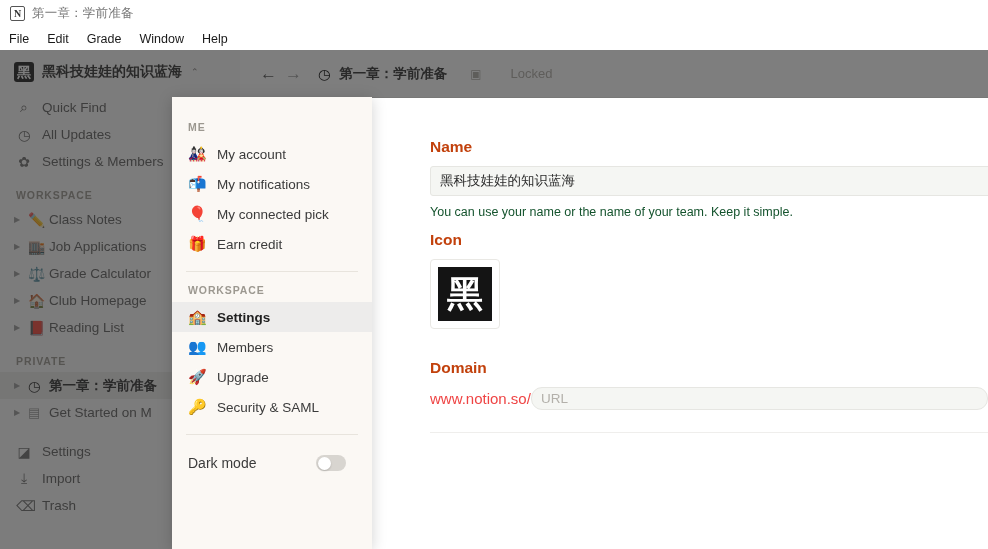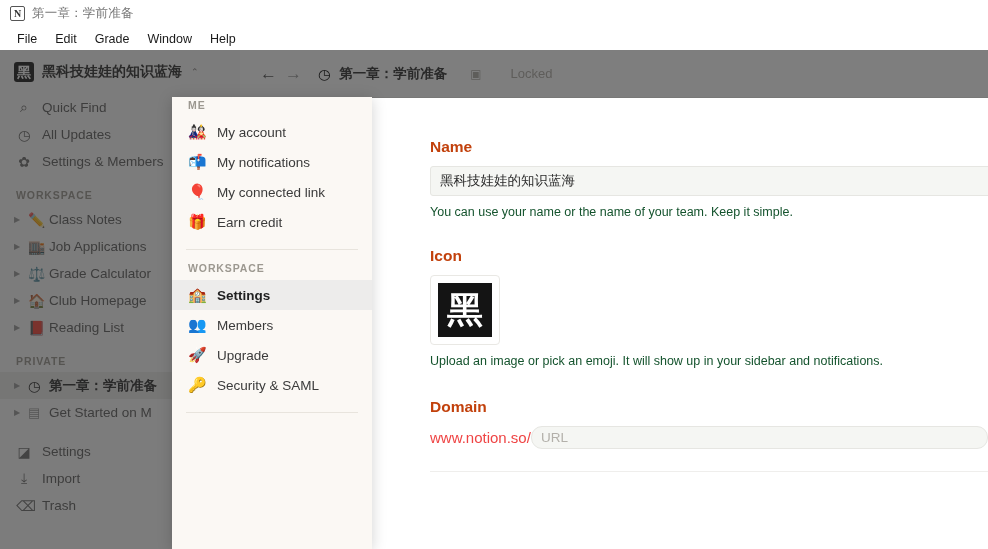--- a/index.html
+++ b/index.html
@@ -22,21 +22,21 @@
     display: flex; align-items: center; justify-content: center;
     font-size: 10px; font-weight: 700; color: #333; line-height: 1;
     font-family: "Liberation Serif", serif;
   }
   .titlebar-text { font-size: 12.5px; color: #777; letter-spacing: .2px; }
 
   
   .menubar {
     position: absolute; top: 27px; left: 0; width: 988px; height: 23px;
     background: #ffffff; display: flex; align-items: center;
-    padding-left: 17px; gap: 18px;
+    padding-left: 9px; gap: 18px;
   }
   .menubar-item { font-size: 12.5px; color: #1a1a1a; cursor: default; }
 
   
   .sidebar {
     position: absolute; top: 50px; left: 0; width: 240px; height: 499px;
     background: #fbfaf9; overflow: hidden;
   }
   .ws-header {
     height: 44px; display: flex; align-items: center; gap: 8px;
@@ -94,21 +94,21 @@
   .settings-body { padding: 40px 0 0 190px; }
   .field-title { font-size: 15.5px; font-weight: 700; color: #c2410c; margin-bottom: 10px; }
   .text-input {
     width: 620px; height: 30px; background: #f5f6f3;
     border: 1px solid #e6e6e2; border-radius: 3px;
     display: flex; align-items: center; padding-left: 9px;
     font-size: 13.5px; color: #2b2b2b;
   }
   .help-text { font-size: 12.5px; color: #14532d; margin-top: 9px; }
 
-  .icon-block { margin-top: 28px; }
+  .icon-block { margin-top: 12px; }
   .icon-frame {
     width: 70px; height: 70px; border: 1px solid #e9e8e4; border-radius: 4px;
     display: flex; align-items: center; justify-content: center; margin-top: 4px;
   }
   .icon-inner {
     width: 54px; height: 54px; background: #141414; color: #fff;
     display: flex; align-items: center; justify-content: center;
     font-size: 36px; font-weight: 700; line-height: 1;
     font-family: "DejaVu Sans", sans-serif;
   }
@@ -131,21 +131,21 @@
   }
   .dim-sidebar {
     position: absolute; top: 50px; left: 0; width: 240px; height: 499px;
     background: rgba(40,40,40,.60); pointer-events: none;
   }
 
   
   .menu-panel {
     position: absolute; top: 97px; left: 172px; width: 200px; height: 452px;
     background: #fbf8f4; box-shadow: 0 2px 14px rgba(0,0,0,.18);
-    padding-top: 2px;
+    padding-top: 24px;
   }
   .menu-section-label {
     font-size: 10.5px; font-weight: 700; color: #9c9890;
     letter-spacing: .9px; padding: 0 0 6px 16px;
   }
   .menu-item {
     display: flex; align-items: center; gap: 11px;
     height: 30px; padding-left: 16px; font-size: 13.5px; color: #3b3b3b;
     cursor: pointer;
   }
@@ -278,21 +278,20 @@
         <div class="field-title">Name</div>
         <div class="text-input">黑科技娃娃的知识蓝海</div>
         <div class="help-text">You can use your name or the name of your team. Keep it simple.</div>
       </div>
 
       <div class="icon-block">
         <div class="field-title">Icon</div>
         <div class="icon-frame">
           <div class="icon-inner">黑</div>
         </div>
-        <div class="help-text">Upload an image or pick an emoji. It will show up in your sidebar and notifications.</div>
       </div>
 
       <div class="domain-block">
         <div class="field-title">Domain</div>
         <div class="domain-row">
           <span class="domain-prefix">www.notion.so/</span>
           <span class="domain-input">URL</span>
         </div>
         <div class="hr"></div>
       </div>
@@ -308,21 +307,21 @@
     <div class="menu-item">
       <span class="menu-emoji">🎎</span>
       <span>My account</span>
     </div>
     <div class="menu-item">
       <span class="menu-emoji">📬</span>
       <span>My notifications</span>
     </div>
     <div class="menu-item">
       <span class="menu-emoji">🎈</span>
-      <span>My connected link</span>
+      <span>My connected pick</span>
     </div>
     <div class="menu-item">
       <span class="menu-emoji">🎁</span>
       <span>Earn credit</span>
     </div>
 
     <div class="menu-sep"></div>
 
     <div class="menu-section-label">WORKSPACE</div>
 
@@ -338,15 +337,21 @@
       <span class="menu-emoji">🚀</span>
       <span>Upgrade</span>
     </div>
     <div class="menu-item">
       <span class="menu-emoji">🔑</span>
       <span>Security &amp; SAML</span>
     </div>
 
     <div class="menu-sep"></div>
 
+    <div class="dark-row">
+      <span class="dark-label">Dark mode</span>
+      <span class="toggle">
+        <span class="knob"></span>
+      </span>
+    </div>
   </div>
 
 </div>
 
 </body></html>

